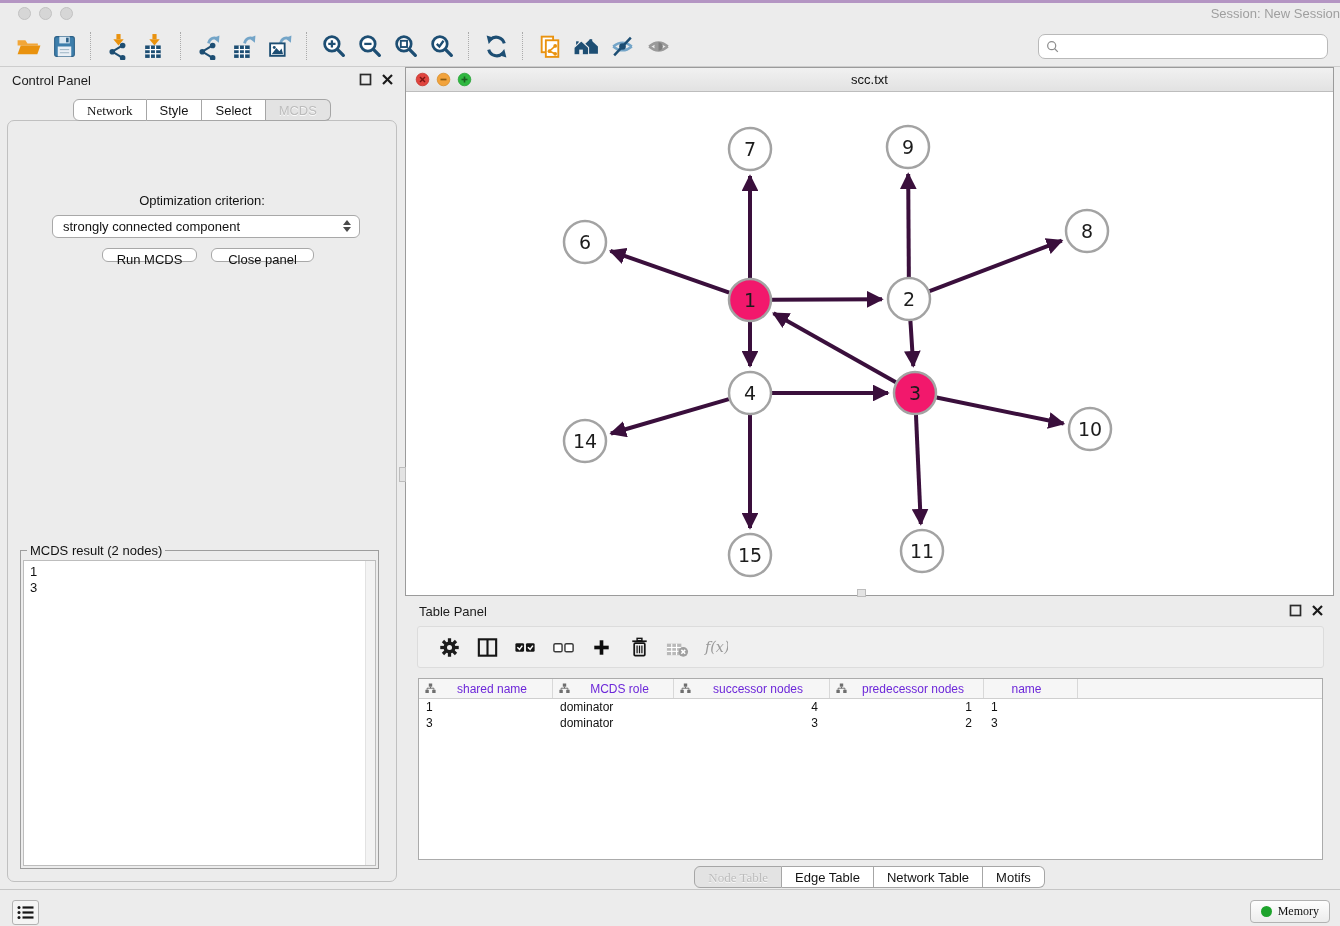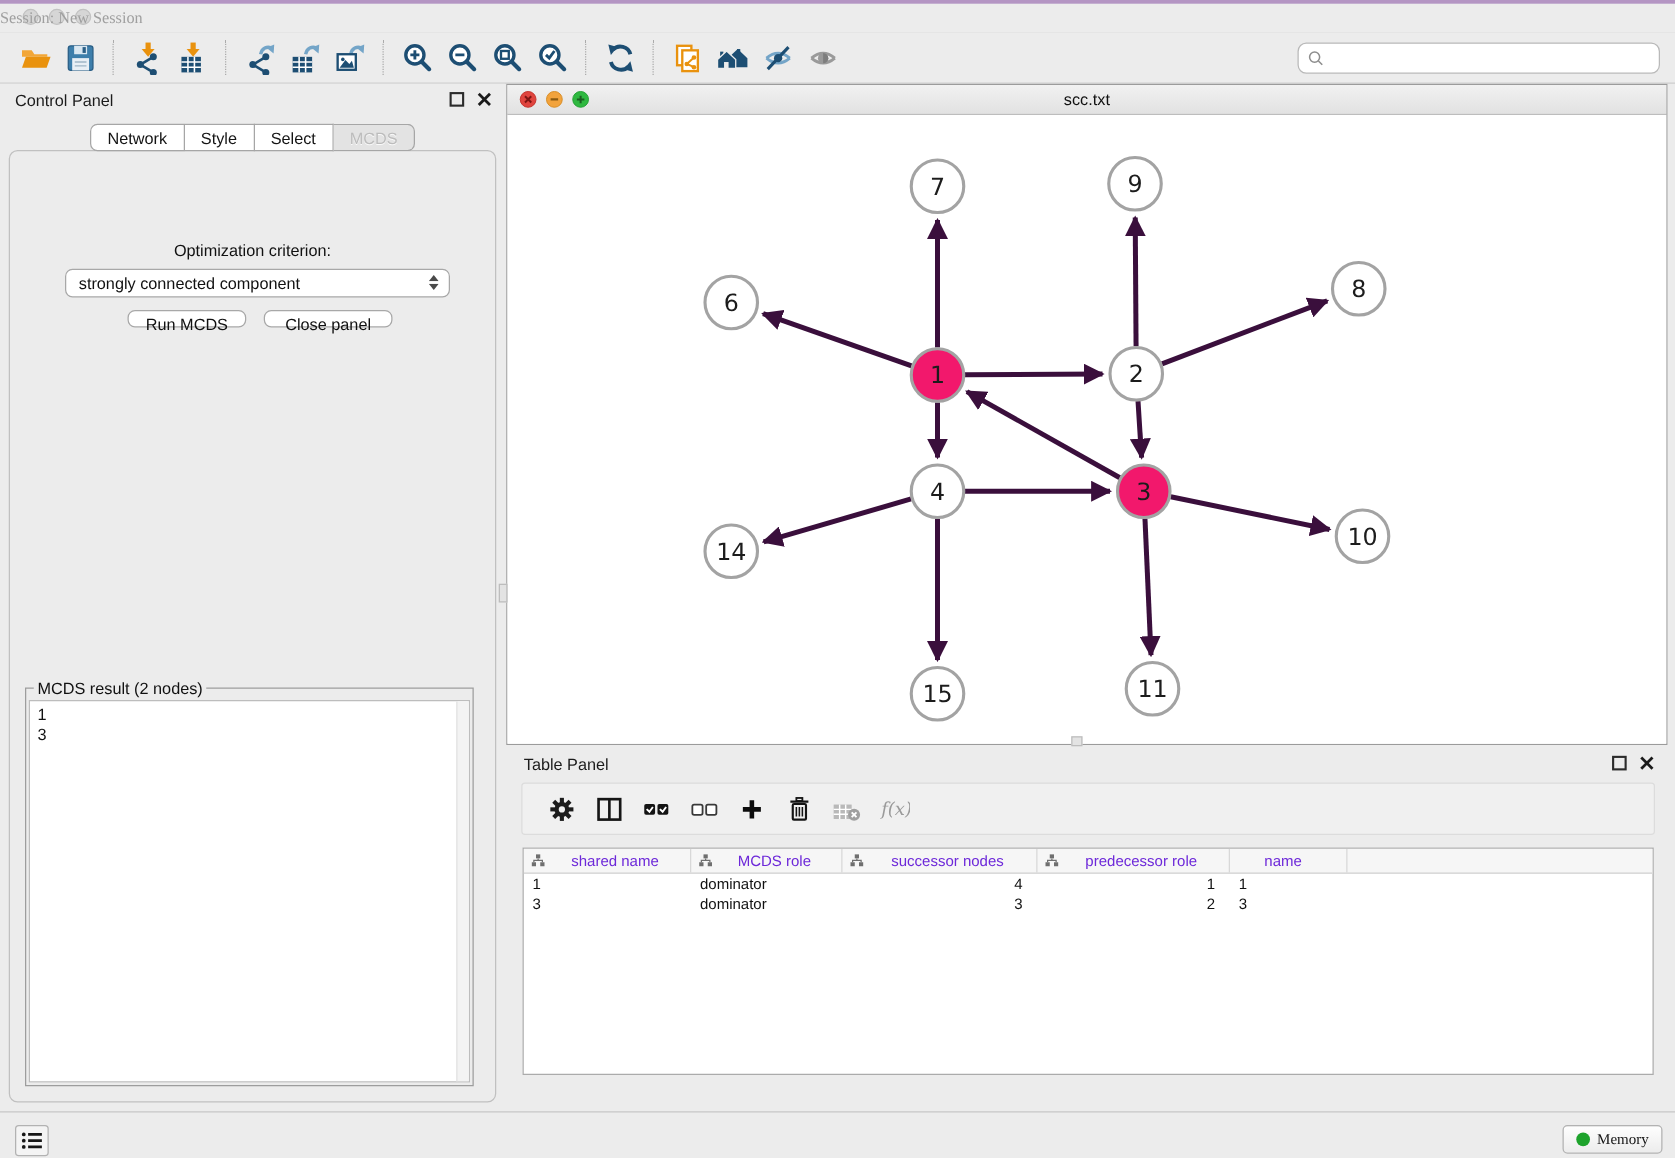--- a/index.html
+++ b/index.html
@@ -5,42 +5,42 @@
   html,body{margin:0;padding:0;background:#ececec;font-family:"Liberation Sans",sans-serif;
     -webkit-font-smoothing:antialiased;}
   #app{position:relative;width:1340px;height:926px;background:#ececec;overflow:hidden;
     border-top:3px solid #b495c3;box-sizing:border-box;}
   
   #titlebar{position:absolute;left:0;top:0;width:100%;height:23px;background:#ececec;
     border-bottom:1px solid #d2d2d2;}
   .lights{position:absolute;left:18px;top:4px;display:flex;gap:8px;}
   .light{width:13px;height:13px;border-radius:50%;}
   .light.inactive{background:#d6d6d6;border:1px solid #c2c2c2;box-sizing:border-box;}
-  #win-title{position:absolute;left:0;right:0;top:3px;text-align:left;font-size:13px;color:#9f9f9f;font-family:Liberation Serif, serif;}
+  #win-title{position:absolute;left:0;right:0;top:3px;text-align:right;font-size:13px;color:#9f9f9f;}
   
   #toolbar{position:absolute;left:0;top:23px;width:100%;height:41px;background:#ececec;
     border-bottom:1px solid #cdcdcd;display:flex;align-items:center;padding-left:10px;box-sizing:border-box;}
   .tb-btn{width:34px;height:32px;display:flex;align-items:center;justify-content:center;
     background:transparent;border:none;padding:0;margin:0 1px;}
   .tb-btn svg{width:27px;height:27px;}
   .tb-sep{width:1px;height:28px;border-left:1px dotted #ababab;margin:0 8px;}
   #searchbox{position:absolute;right:12px;top:8px;width:288px;height:23px;background:#fff;
     border:1px solid #b9b9b9;border-radius:7px;display:flex;align-items:center;}
   #searchbox svg{width:14px;height:14px;margin:0 4px 0 7px;flex:none;}
   #search-input{border:none;outline:none;flex:1;font-size:12px;background:transparent;height:18px;}
   
   #control-panel{position:absolute;left:0;top:64px;width:404px;height:822px;background:#ececec;}
   .panel-head{position:absolute;left:0;top:0;width:100%;height:28px;}
   .panel-title{position:absolute;left:12px;top:6px;font-size:13px;color:#1c1c1c;}
   .panel-btns{position:absolute;right:10px;top:6px;display:flex;gap:9px;align-items:center;}
   .panel-btns svg{width:13px;height:13px;}
   .tabgroup{display:flex;}
   .tab{background:#fff;border:1px solid #a6a6a6;border-left:none;padding:0 13px;font-size:13px;
     color:#141414;height:22px;line-height:21px;box-sizing:border-box;white-space:nowrap;}
-  .tab:first-child{border-left:1px solid #a6a6a6;border-radius:6px 0 0 6px;}
+  .tab:first-child{border-left:1px solid #a6a6a6;border-radius:6px 0 0 6px;font-family:Liberation Serif, serif;}
   .tab:last-child{border-radius:0 6px 6px 0;}
   .tab.active{background:#e3e3e3;color:#bcbcbc;text-shadow:0 1px 0 #fafafa;}
   #cp-tabs{position:absolute;left:0;right:0;top:32px;display:flex;justify-content:center;z-index:2;}
   #cp-box{position:absolute;left:7px;right:7px;top:53px;bottom:7px;border:1px solid #c0c0c0;
     border-radius:7px;background:#ececec;}
   #opt-label{position:absolute;left:0;right:0;top:72px;text-align:center;font-size:13px;color:#111;}
   #criterion-select{position:absolute;left:44px;top:94px;width:308px;height:23px;background:#fff;
     border:1px solid #a8a8a8;border-radius:6px;font-size:13px;color:#111;line-height:21px;
     padding-left:10px;box-sizing:border-box;}
   #criterion-select .stepper{position:absolute;right:8px;top:4px;display:flex;flex-direction:column;gap:2px;}
@@ -525,21 +525,21 @@
           </div>
           <div class="th" style="width: 154px;">
             <span class="th-icon">
               <svg width="11" height="11" viewBox="0 0 11 11">
      <rect x="3.8" y="0.5" width="3.4" height="3.2" fill="#6f6f6f"></rect>
      <rect x="0.4" y="6.8" width="3.4" height="3.2" fill="#6f6f6f"></rect>
      <rect x="7.2" y="6.8" width="3.4" height="3.2" fill="#6f6f6f"></rect>
      <path d="M5.5 3.7 V5.2 M2.1 6.8 V5.2 H8.9 V6.8" fill="none" stroke="#6f6f6f" stroke-width="1"></path>
               </svg>
             </span>
-            <span class="th-label">predecessor role</span>
+            <span class="th-label">predecessor nodes</span>
           </div>
           <div class="th" style="width: 94px;">
             <span class="th-label">name</span>
           </div>
         </div>
       <div id="tp-body">
           <div class="tr">
             <div class="td" style="width: 134px; text-align: left; padding: 0px 0px 0px 7px;">1</div>
             <div class="td" style="width: 121px; text-align: left; padding: 0px 0px 0px 7px;">dominator</div>
             <div class="td" style="width: 156px; text-align: right; padding: 0px 12px 0px 0px;">4</div>
@@ -548,20 +548,28 @@
           </div>
           <div class="tr">
             <div class="td" style="width: 134px; text-align: left; padding: 0px 0px 0px 7px;">3</div>
             <div class="td" style="width: 121px; text-align: left; padding: 0px 0px 0px 7px;">dominator</div>
             <div class="td" style="width: 156px; text-align: right; padding: 0px 12px 0px 0px;">3</div>
             <div class="td" style="width: 154px; text-align: right; padding: 0px 12px 0px 0px;">2</div>
             <div class="td" style="width: 94px; text-align: left; padding: 0px 0px 0px 7px;">3</div>
           </div>
         </div>
     </div>
+    <div id="tp-tabs">
+        <div class="tabgroup">
+          <div class="tab active">Node Table</div>
+          <div class="tab">Edge Table</div>
+          <div class="tab">Network Table</div>
+          <div class="tab">Motifs</div>
+        </div>
+      </div>
   </div>
 
   <div id="statusbar">
     <button id="list-btn">
       <svg width="19" height="17" viewBox="0 0 19 17">
         <circle cx="3" cy="3.5" r="1.5" fill="#161616"></circle>
           <rect x="6.5" y="2.4" width="11" height="2.2" fill="#161616"></rect>
         <circle cx="3" cy="8.5" r="1.5" fill="#161616"></circle>
           <rect x="6.5" y="7.4" width="11" height="2.2" fill="#161616"></rect>
         <circle cx="3" cy="13.5" r="1.5" fill="#161616"></circle>

